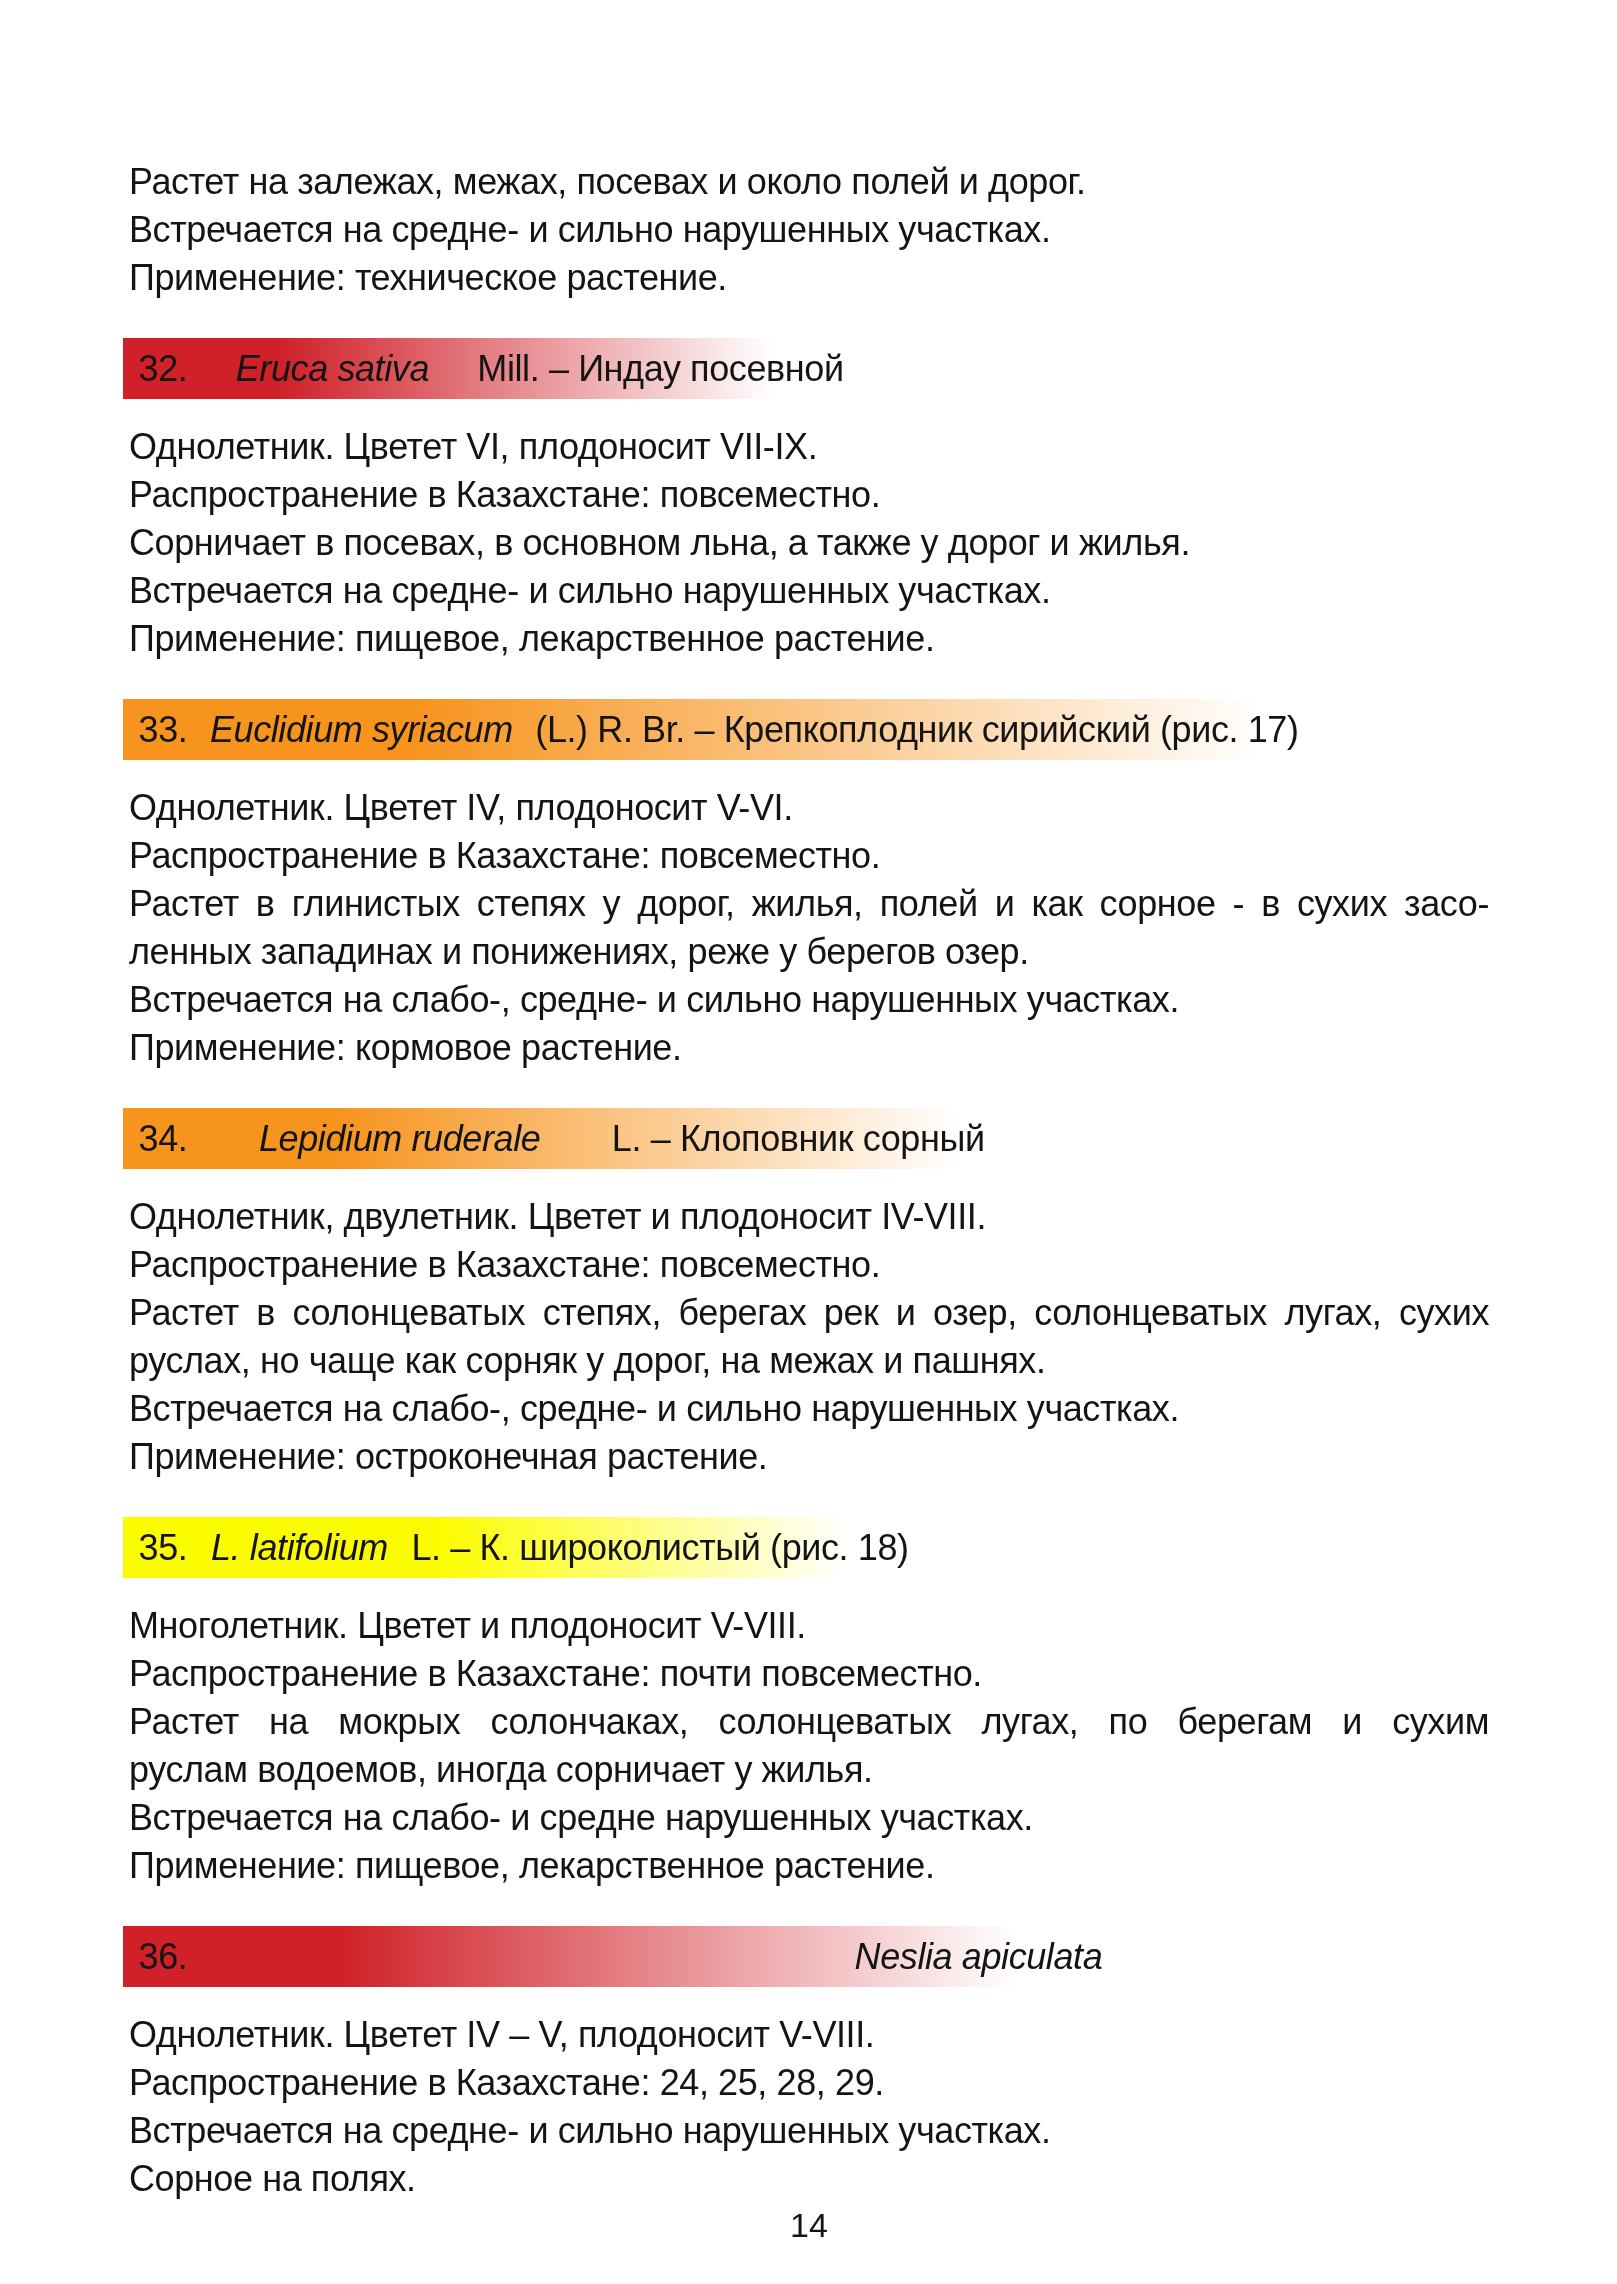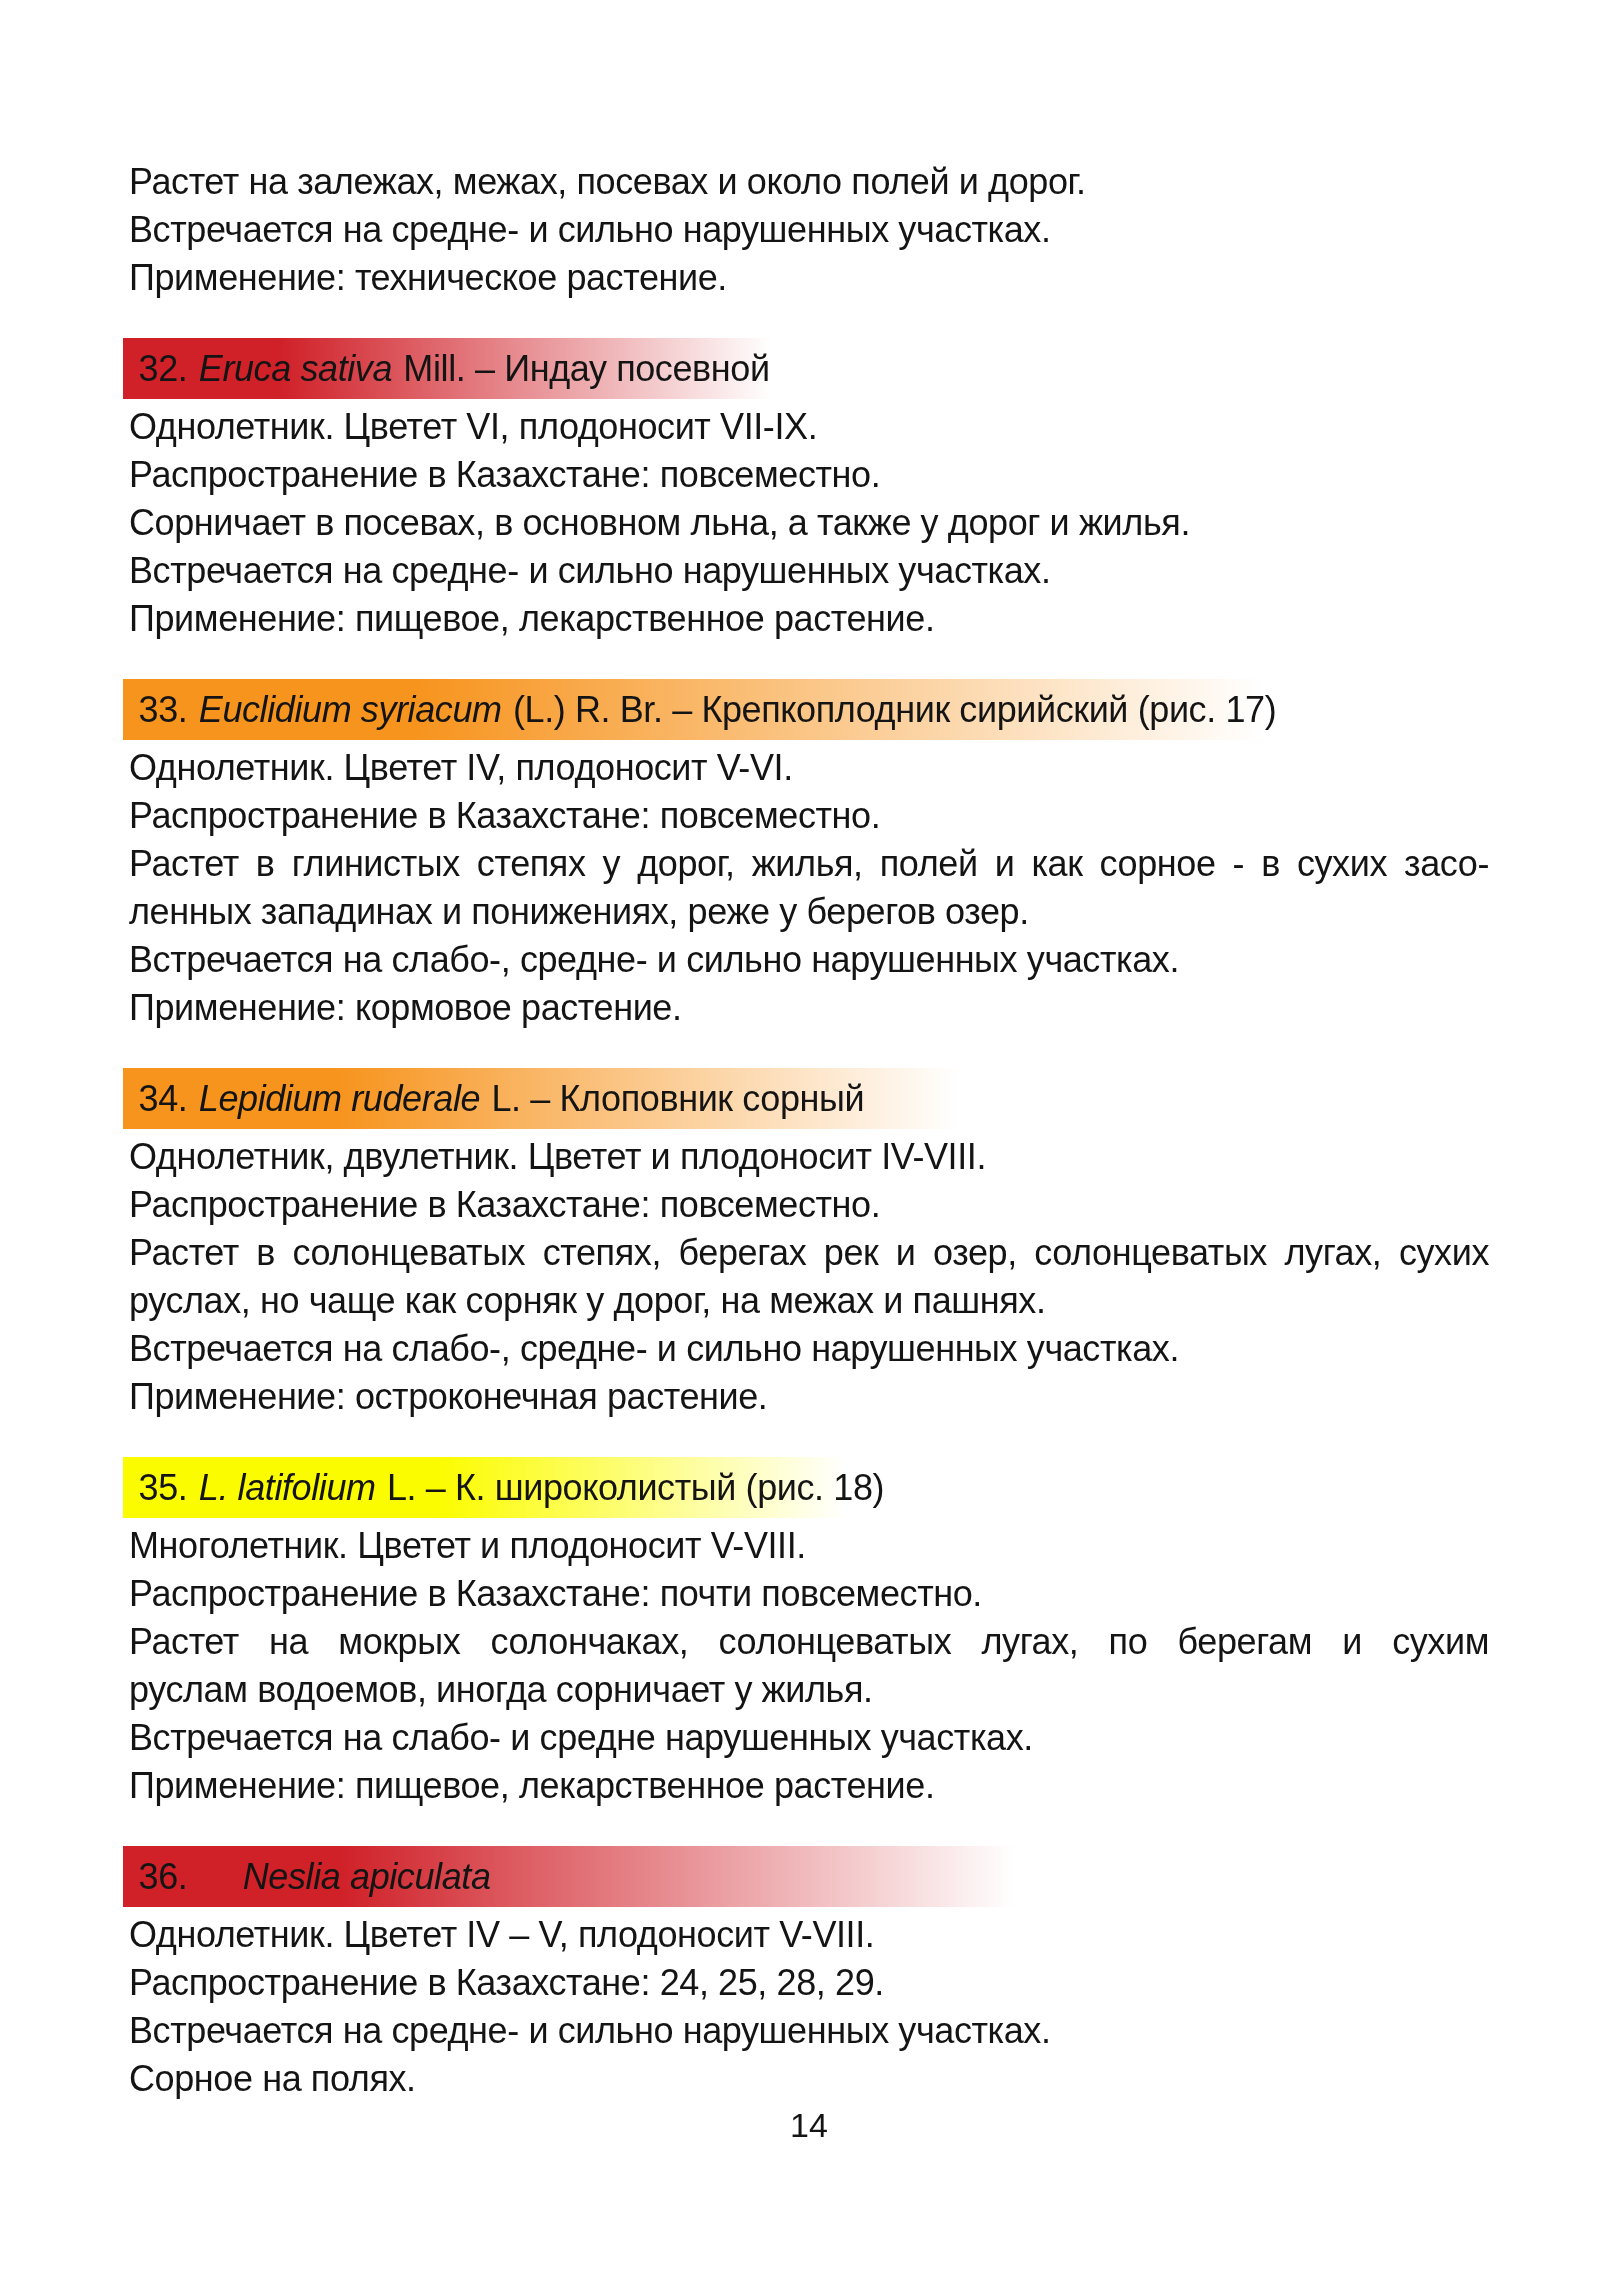--- a/index.html
+++ b/index.html
@@ -27,27 +27,28 @@
     text-align: left;
     letter-spacing: -0.4px;
   }
   .line.justify {
     text-align: justify;
     text-align-last: justify;
   }
   .entry-header {
     box-sizing: border-box;
     height: 61px;
-    margin: 36px 0 4px -6.4px;
+    margin: 36px 0 24px -6.4px;
     padding-left: 16px;
     display: flex;
     align-items: center;
     font-size: 36px;
     letter-spacing: -0.4px;
     white-space: pre;
+    justify-content: space-between;
   }
   .entry-header .num { margin-right: 11.3px; }
   .entry-header .species {
     font-weight: normal;
     font-style: italic;
     margin-right: 11.3px;
   }
   .page-number {
     text-align: center;
     font-size: 34px;

